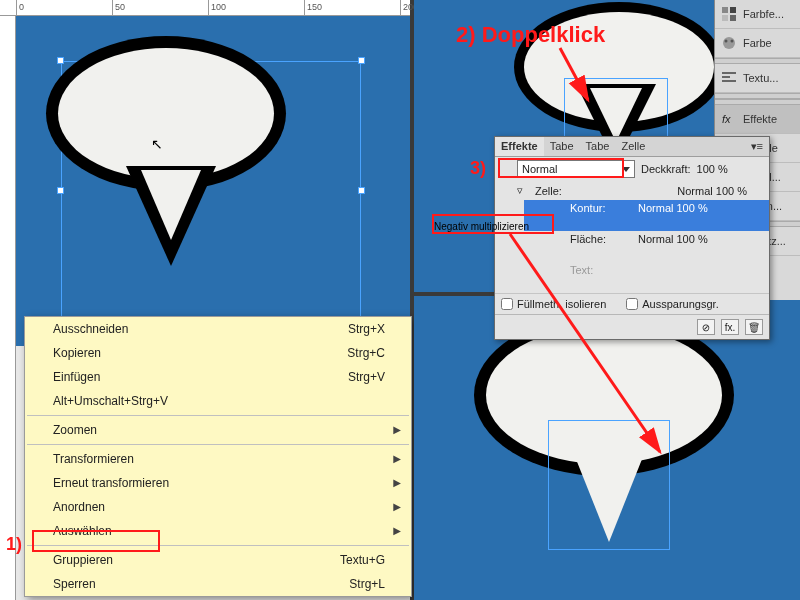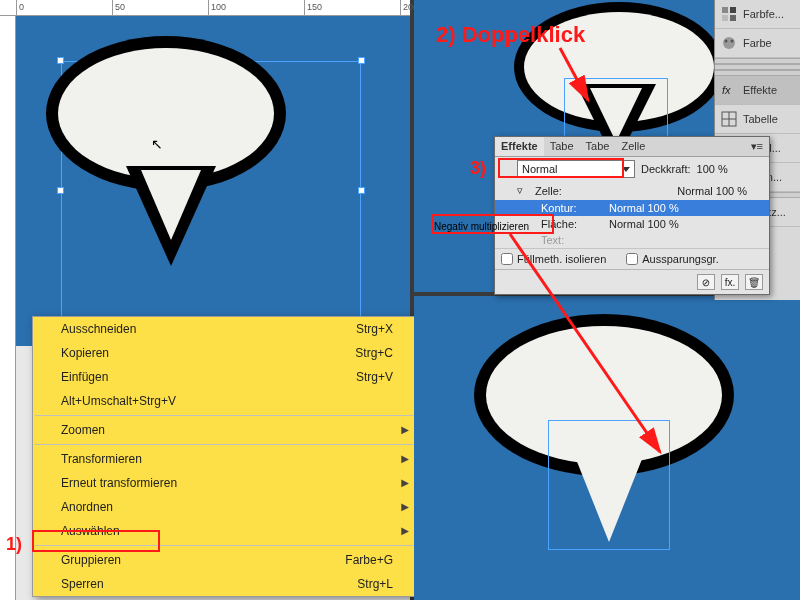--- a/index.html
+++ b/index.html
@@ -23,21 +23,21 @@
   .handle.bm { left: 50%; bottom: -4px; margin-left: -4px; } .handle.br { right: -4px; bottom: -4px; }
 
   .ellipse { position: absolute; left: 30px; top: 20px; width: 240px; height: 155px; background: #000; border-radius: 50%; }
   .ellipse .inner { position: absolute; left: 12px; top: 12px; right: 12px; bottom: 12px; background: #f1f1ee; border-radius: 50%; }
   .tri { position: absolute; left: 110px; top: 150px; width: 0; height: 0; border-left: 45px solid transparent; border-right: 45px solid transparent; border-top: 100px solid #000; }
   .tri::after { content: ""; position: absolute; left: -30px; top: -96px; width: 0; height: 0; border-left: 30px solid transparent; border-right: 30px solid transparent; border-top: 70px solid #f1f1ee; }
 
   .cursor-arrow { position: absolute; font-size: 14px; color: #000; }
 
   
-  .context-menu { position: absolute; left: 32px; top: 316px; width: 388px; background: #fde047; border: 1px solid #9a9a9a; box-shadow: 3px 3px 8px rgba(0,0,0,0.4); font-size: 12px; color: #222; }
+  .context-menu { position: absolute; left: 24px; top: 316px; width: 388px; background: #fef9c3; border: 1px solid #9a9a9a; box-shadow: 3px 3px 8px rgba(0,0,0,0.4); font-size: 12px; color: #222; }
   .context-menu .item { display: flex; justify-content: space-between; padding: 5px 26px 5px 28px; position: relative; }
   .context-menu .sep { height: 1px; background: #c0c0c0; margin: 2px 2px; }
   .context-menu .item .arrow { position: absolute; right: 10px; top: 6px; font-size: 10px; color: #444; }
 
   
   .right-top { position: absolute; left: 414px; top: 0; width: 386px; height: 292px; background: #2a6fae; }
   .right-bottom { position: absolute; left: 414px; top: 296px; width: 386px; height: 304px; background: #2a6fae; }
 
   
   .panel-dock { position: absolute; right: 0; top: 0; width: 86px; height: 300px; background: #d9d9d9; border-left: 1px solid #888; }
@@ -47,21 +47,21 @@
   .panel-dock svg { width: 16px; height: 16px; flex: none; }
   .panel-dock .dock-item span.lbl { white-space: nowrap; overflow: hidden; text-overflow: clip; }
 
   .effects-panel { position: absolute; left: 494px; top: 136px; width: 276px; background: #e4e4e4; border: 1px solid #6a6a6a; box-shadow: 2px 2px 6px rgba(0,0,0,0.4); font-size: 11px; color: #222; }
   .effects-panel .tabs { display: flex; background: #d4d4d4; border-bottom: 1px solid #9d9d9d; }
   .effects-panel .tab { padding: 3px 6px; font-size: 11px; color: #333; }
   .effects-panel .tab.active { background: #e4e4e4; font-weight: bold; }
   .effects-panel .row { display: flex; align-items: center; padding: 3px 22px; gap: 6px; }
   .effects-panel .blend { width: 118px; height: 18px; border: 1px solid #777; background: #fff; display: flex; align-items: center; padding: 0 4px; justify-content: space-between; }
   .effects-panel .blend .tri-down { width: 0; height: 0; border-left: 4px solid transparent; border-right: 4px solid transparent; border-top: 5px solid #333; }
-  .effects-panel .attrrow { display: flex; padding: 2px 6px 2px 46px; gap: 8px; }
+  .effects-panel .attrrow { display: flex; padding: 2px 6px 17px 46px; gap: 8px; margin-left: 29px; }
   .effects-panel .attrrow.highlight { background: #3a7edc; color: #fff; }
   .effects-panel .footer { display: flex; justify-content: flex-end; gap: 6px; padding: 4px 6px; border-top: 1px solid #b7b7b7; }
   .effects-panel .footer .ico { width: 18px; height: 16px; border: 1px solid #999; background: #f3f3f3; display:flex; align-items:center; justify-content:center; font-size:10px; }
   .effects-panel .chk { display:flex; align-items:center; gap:4px; padding: 4px 6px; }
   .effects-panel .chk input { width:12px; height:12px; }
 
   
   .bubble2 { position: absolute; left: 100px; top: 2px; width: 210px; height: 130px; background: #000; border-radius: 50%; }
   .bubble2 .inner { position: absolute; left: 10px; top: 10px; right: 10px; bottom: 10px; background: #f1f1ee; border-radius: 50%; }
   .tri2-sel { position: absolute; left: 150px; top: 78px; width: 104px; height: 95px; border: 1px solid #4aa3ff; }
@@ -155,21 +155,21 @@
         <span>Anordnen</span>
         <span class="arrow">▶</span>
       </div>
     <div class="item">
         <span>Auswählen</span>
         <span class="arrow">▶</span>
       </div>
     <div class="sep"></div>
     <div class="item">
         <span>Gruppieren</span>
-        <span>Farbe+G</span>
+        <span>Textu+G</span>
       </div>
     <div class="item">
         <span>Sperren</span>
         <span>Strg+L</span>
       </div>
   </div>
 </div>
 
 <div class="right-top">
   <div class="bubble2">
@@ -217,20 +217,28 @@
     </div>
   <div class="dock-item">
       <svg>
         <circle cx="8" cy="8" r="6" fill="#999"></circle>
         <circle cx="5" cy="6" r="1.5" fill="#555"></circle>
         <circle cx="11" cy="6" r="1.5" fill="#555"></circle>
       </svg>
       <span class="lbl">Farbe</span>
     </div>
   <div class="dock-sep"></div>
+  <div class="dock-item">
+      <svg>
+        <rect x="1" y="2" width="14" height="2" fill="#666"></rect>
+        <rect x="1" y="6" width="8" height="2" fill="#666"></rect>
+        <rect x="1" y="10" width="14" height="2" fill="#666"></rect>
+      </svg>
+      <span class="lbl">Textu...</span>
+    </div>
   <div class="dock-sep"></div>
   <div class="dock-sep"></div>
   <div class="dock-item active">
       <svg>
         <text x="1" y="12" font-size="11" font-style="italic" fill="#222">fx</text>
       </svg>
       <span class="lbl">Effekte</span>
     </div>
   <div class="dock-item">
       <svg>
@@ -317,21 +325,21 @@
 </div>
 
 <div class="blend" style="position:absolute; left:434px; top:216px; width:116px;">
   <span style="font-size:10px; white-space:nowrap; overflow:hidden;">Negativ multiplizieren</span>
   <span class="tri-down"></span>
 </div>
 
 <div class="anno" style="left:6px; top:534px; font-size:18px">1)</div>
 <div class="red-box" style="left:32px; top:530px; width:128px; height:22px"></div>
 
-<div class="anno" style="left:436px; top:22px; font-size:22px">2) Doppelklick</div>
+<div class="anno" style="left:456px; top:22px; font-size:22px">2) Doppelklick</div>
 <svg style="position:absolute; left:440px; top:40px; width:160px; height:100px; pointer-events:none">
   <defs>
       <marker id="ah1" markerWidth="10" markerHeight="10" refX="8" refY="3" orient="auto">
         <path d="M0,0 L0,6 L9,3 z" fill="#ff1a1a"></path>
       </marker>
     </defs>
   <line x1="120" y1="8" x2="148" y2="60" stroke="#ff1a1a" stroke-width="3" marker-end="url(#ah1)"></line>
 </svg>
 
 <div class="anno" style="left:470px; top:158px; font-size:18px">3)</div>

